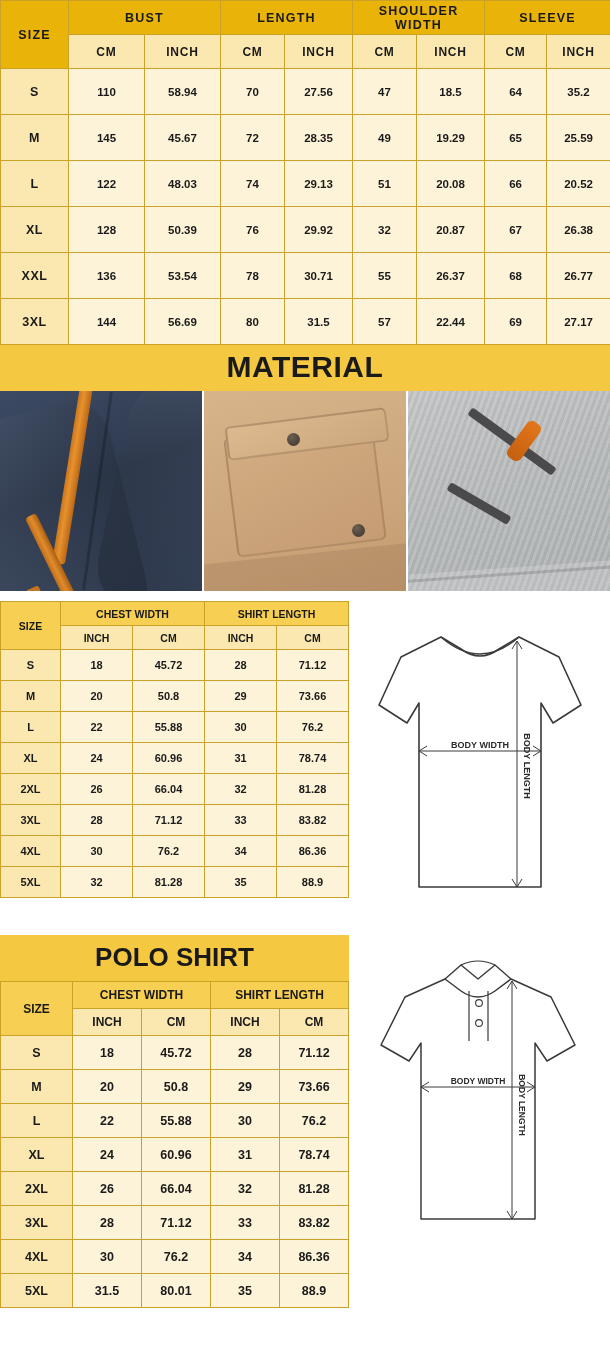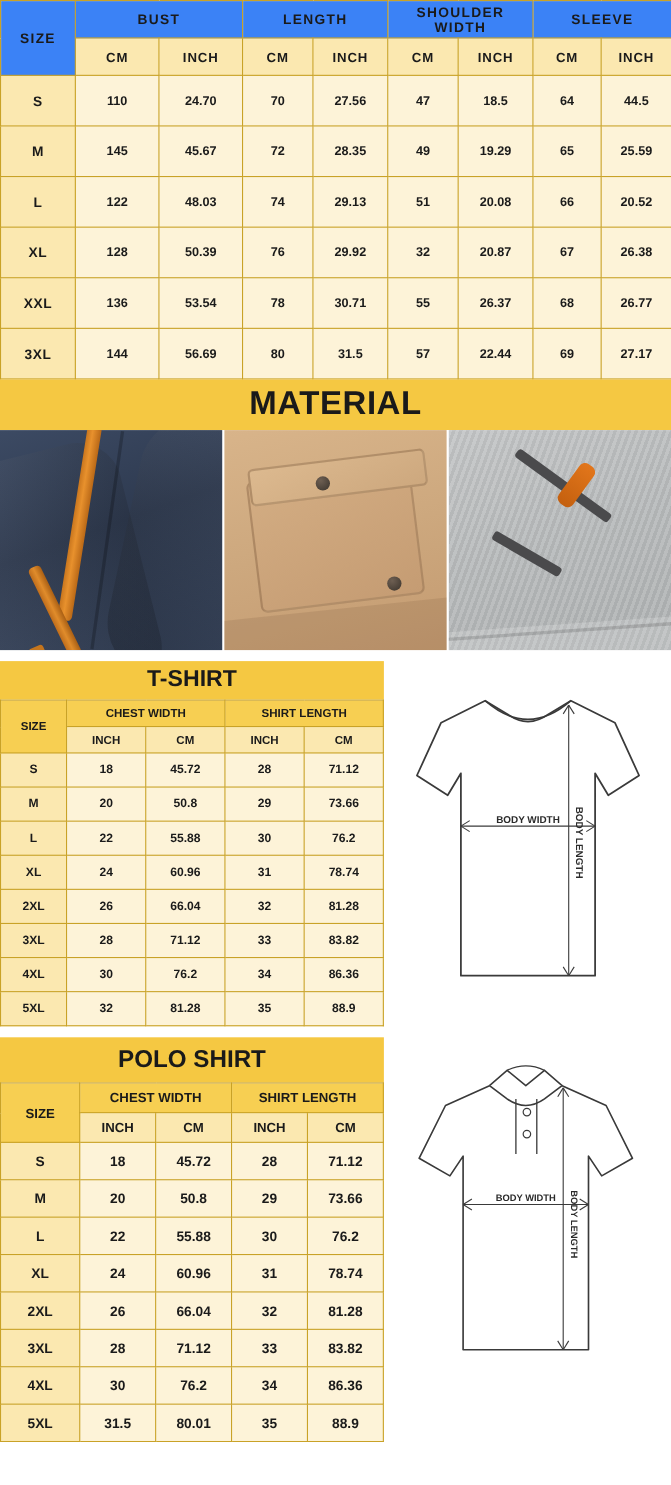--- a/index.html
+++ b/index.html
@@ -33,21 +33,21 @@
   }
 
   
   .hoodie-table td, .hoodie-table th {
     background: #fdf3d8;
     font-size: 11.5px;
     height: 46px;
     color: #1a1a1a;
   }
   .hoodie-table .hdr-row td {
-    background: #3b82f6;
+    background: #eab308;
     font-size: 12.5px;
     letter-spacing: 1.2px;
     height: 34px;
   }
   .hoodie-table .sub-row td {
     background: #fbe8b0;
     font-size: 12px;
     letter-spacing: 0.8px;
     height: 34px;
   }
@@ -166,21 +166,21 @@
   .block .figure { flex: 1 1 auto; position: relative; }
 
   .small-title {
     background: #f5c842;
     text-align: center;
     font-size: 21px;
     font-weight: bold;
     padding: 5px 0 6px;
     color: #1a1a1a;
   }
-  .polo-title { font-size: 22px; padding: 7px 4px 8px; }
+  .polo-title { font-size: 26px; padding: 7px 4px 8px; }
 
   .st-table td {
     border: 1px solid #c9a227;
     text-align: center;
     font-size: 11px;
     font-weight: bold;
     height: 31px;
     background: #fdf3d8;
   }
   .st-table .h1 td { background: #f7cf52; height: 24px; font-size: 10.5px; }
@@ -226,27 +226,27 @@
         <td>INCH</td>
         <td>CM</td>
         <td>INCH</td>
         <td>CM</td>
         <td>INCH</td>
       </tr>
 
       <tr>
         <td class="size-cell">S</td>
         <td>110</td>
-        <td>24.70</td>
+        <td>58.94</td>
         <td>70</td>
         <td>27.56</td>
         <td>47</td>
         <td>18.5</td>
         <td>64</td>
-        <td>44.5</td>
+        <td>35.2</td>
       </tr>
       <tr>
         <td class="size-cell">M</td>
         <td>145</td>
         <td>45.67</td>
         <td>72</td>
         <td>28.35</td>
         <td>49</td>
         <td>19.29</td>
         <td>65</td>
@@ -324,21 +324,20 @@
         <div class="pull"></div>
       <div class="hemline"></div>
         <div class="hemline2"></div>
     </div>
   </div>
 
   <div class="spacer"></div>
 
   <div class="block">
     <div class="tablewrap">
-      <div class="small-title">T-SHIRT</div>
       <table class="grid st-table">
         <colgroup>
             <col style="width:60px">
             <col style="width:72px">
             <col style="width:72px">
             <col style="width:72px">
             <col style="width:72px">
           </colgroup>
         <tbody>
           <tr class="h1">

